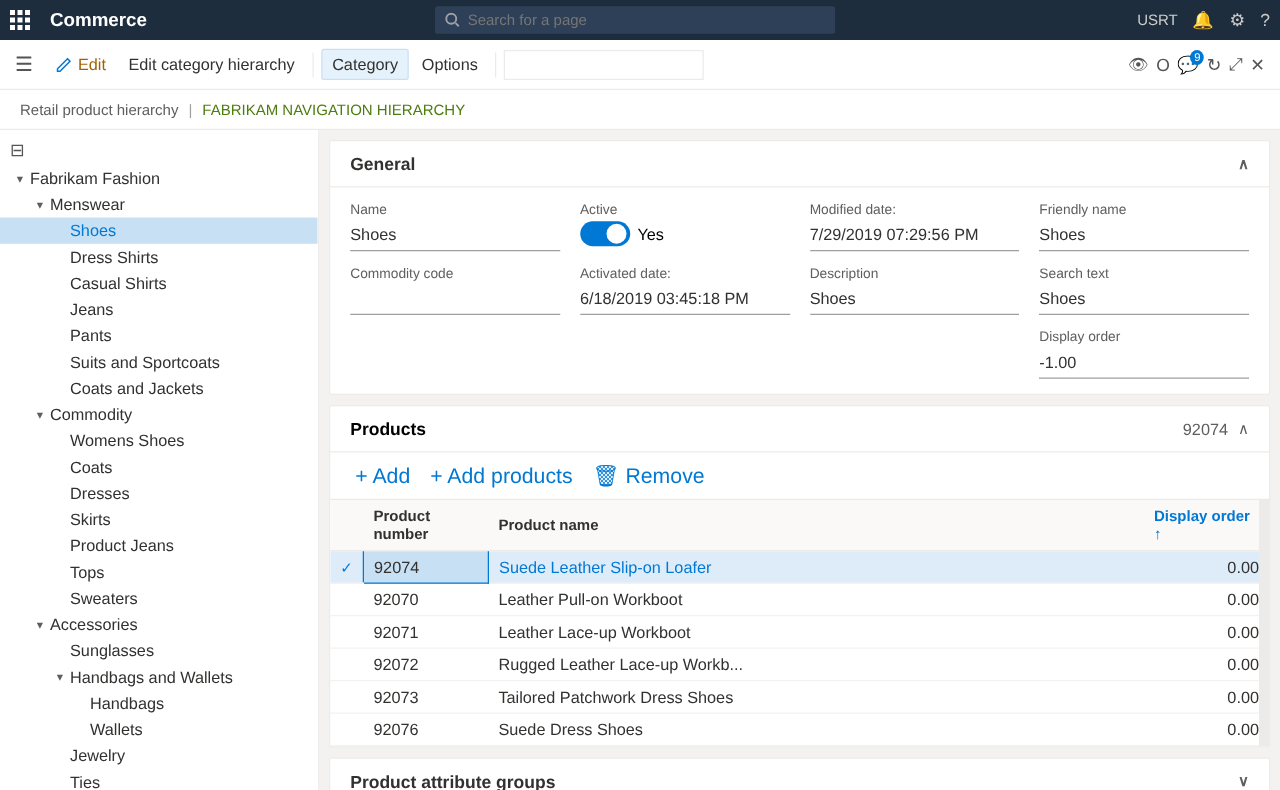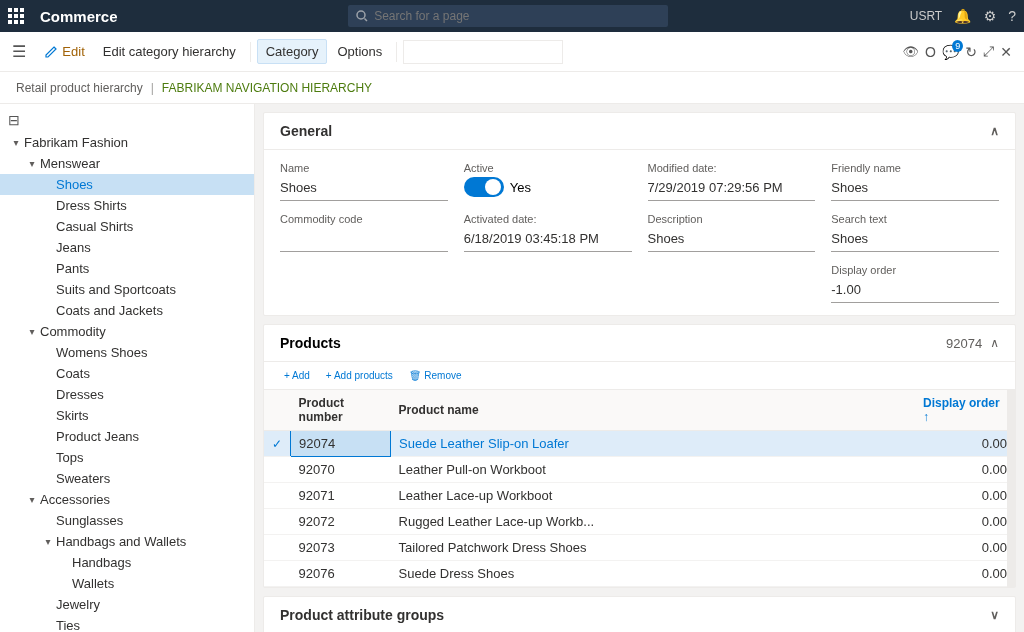--- a/index.html
+++ b/index.html
@@ -112,21 +112,21 @@
     .toggle {
       width: 40px; height: 20px; background: #0078d4; border-radius: 10px;
       position: relative; cursor: pointer;
     }
     .toggle::after {
       content: ''; position: absolute; top: 2px; right: 3px;
       width: 16px; height: 16px; background: white; border-radius: 50%;
     }
     .products-action-btn {
       display: flex; align-items: center; gap: 3px;
-      font-size: 10px; color: #0078d4; cursor: pointer;
+      font-size: 17px; color: #0078d4; cursor: pointer;
       background: none; border: none; padding: 2px 4px;
     }
 
     
     .data-table { width: 100%; border-collapse: collapse; }
     .data-table th {
       text-align: left; font-size: 12px; font-weight: 600;
       padding: 6px 8px; border-bottom: 1px solid #edebe9;
       color: #323130; background: #faf9f8;
     }

